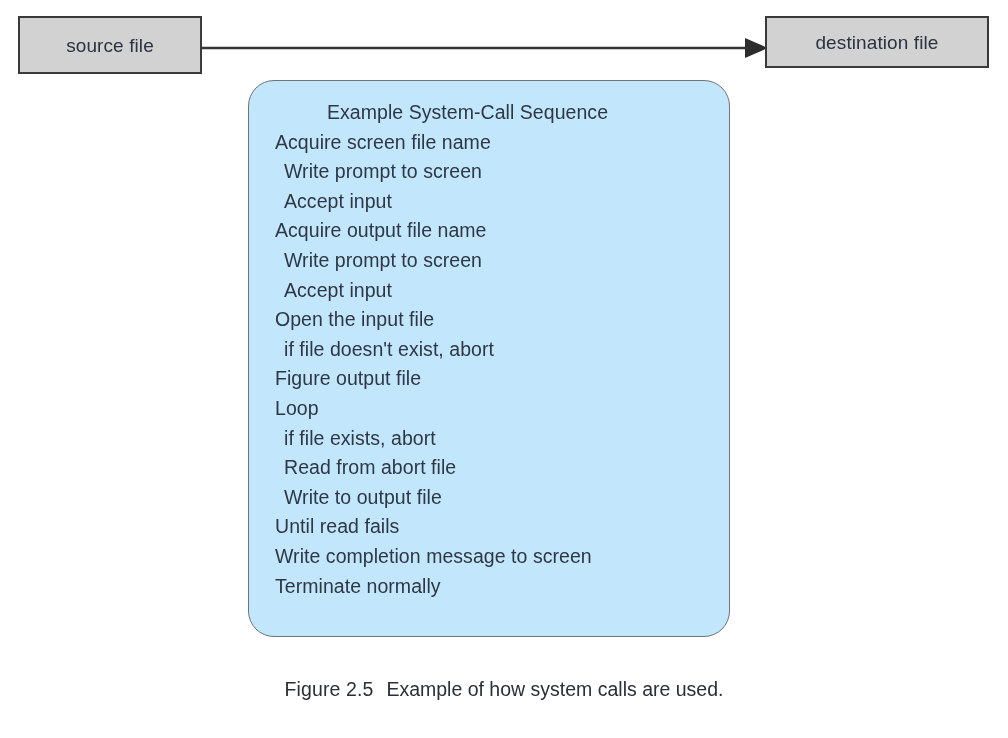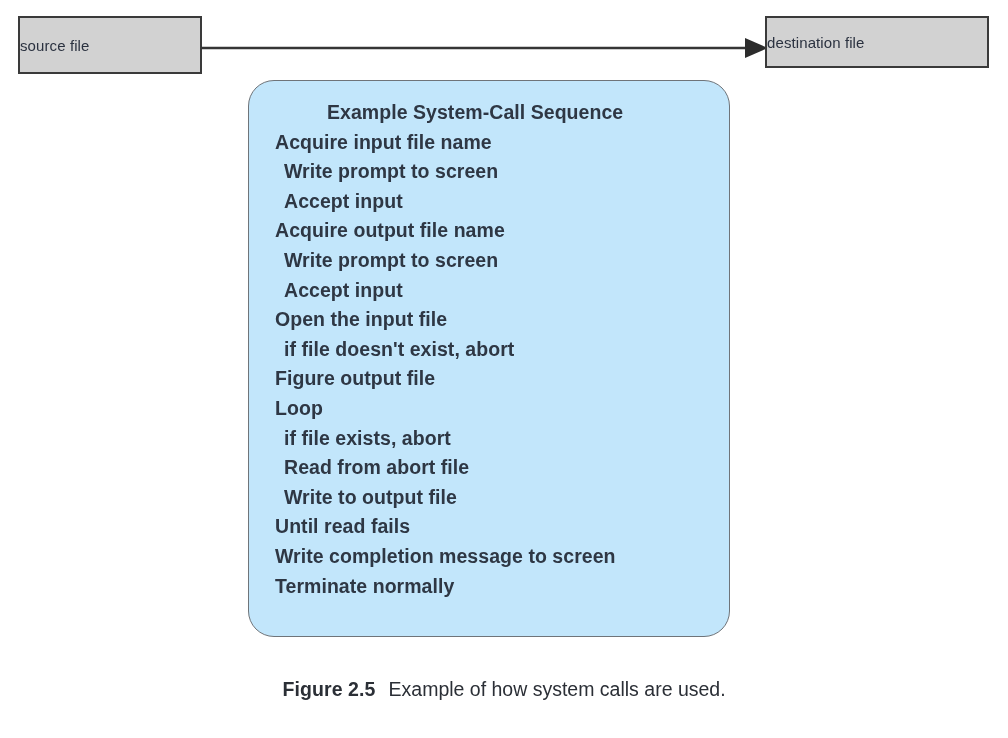--- a/index.html
+++ b/index.html
@@ -17,23 +17,23 @@
   }
 
   
   .file-box {
     position: absolute;
     box-sizing: border-box;
     background: #d2d2d2;
     border: 2px solid #3a3a3a;
     display: flex;
     align-items: center;
-    justify-content: flex-start;
+    justify-content: center;
     color: #2b3240;
-    font-size: 15px;
+    font-size: 19px;
     line-height: 1;
     letter-spacing: 0.1px;
   }
   #source-file-box {
     left: 18px;
     top: 16px;
     width: 184px;
     height: 58px;
   }
   #destination-file-box {
@@ -57,21 +57,20 @@
   #sequence-box {
     position: absolute;
     left: 248px;
     top: 80px;
     width: 482px;
     height: 557px;
     box-sizing: border-box;
     background: #c2e6fb;
     border: 1.5px solid #6f7479;
     border-radius: 26px;
-    font-weight: bold;
   }
 
   #sequence-lines {
     position: absolute;
     left: 26px;
     top: 17px;
     right: 12px;
   }
   .seq-line {
     color: #2e3744;
@@ -93,21 +92,21 @@
     position: absolute;
     left: 0;
     right: 0;
     top: 678px;
     text-align: center;
     font-size: 19.5px;
     color: #2b2f36;
     line-height: 1.2;
   }
   #figure-caption .cap-label {
-    font-weight: bold;
+    font-weight: normal;
     letter-spacing: 0.1px;
   }
   #figure-caption .cap-gap {
     display: inline-block;
     width: 13px;
   }
 </style>
 </head>
 <body>
 
@@ -116,21 +115,21 @@
 </div>
 
 <svg id="flow-arrow" viewBox="0 0 576 32" width="576" height="32">
   <line x1="5" y1="16" x2="556" y2="16" stroke="#353535" stroke-width="2.6"></line>
   <polygon points="549,6 572,16 549,26" fill="#2c2c2c"></polygon>
 </svg>
 
 <div id="sequence-box">
   <div id="sequence-lines">
     <div class="seq-line title">Example System-Call Sequence</div>
-    <div class="seq-line">Acquire input file name</div>
+    <div class="seq-line">Acquire screen file name</div>
     <div class="seq-line indent">Write prompt to screen</div>
     <div class="seq-line indent">Accept input</div>
     <div class="seq-line">Acquire output file name</div>
     <div class="seq-line indent">Write prompt to screen</div>
     <div class="seq-line indent">Accept input</div>
     <div class="seq-line">Open the input file</div>
     <div class="seq-line indent">if file doesn't exist, abort</div>
     <div class="seq-line">Figure output file</div>
     <div class="seq-line">Loop</div>
     <div class="seq-line indent">if file exists, abort</div>

